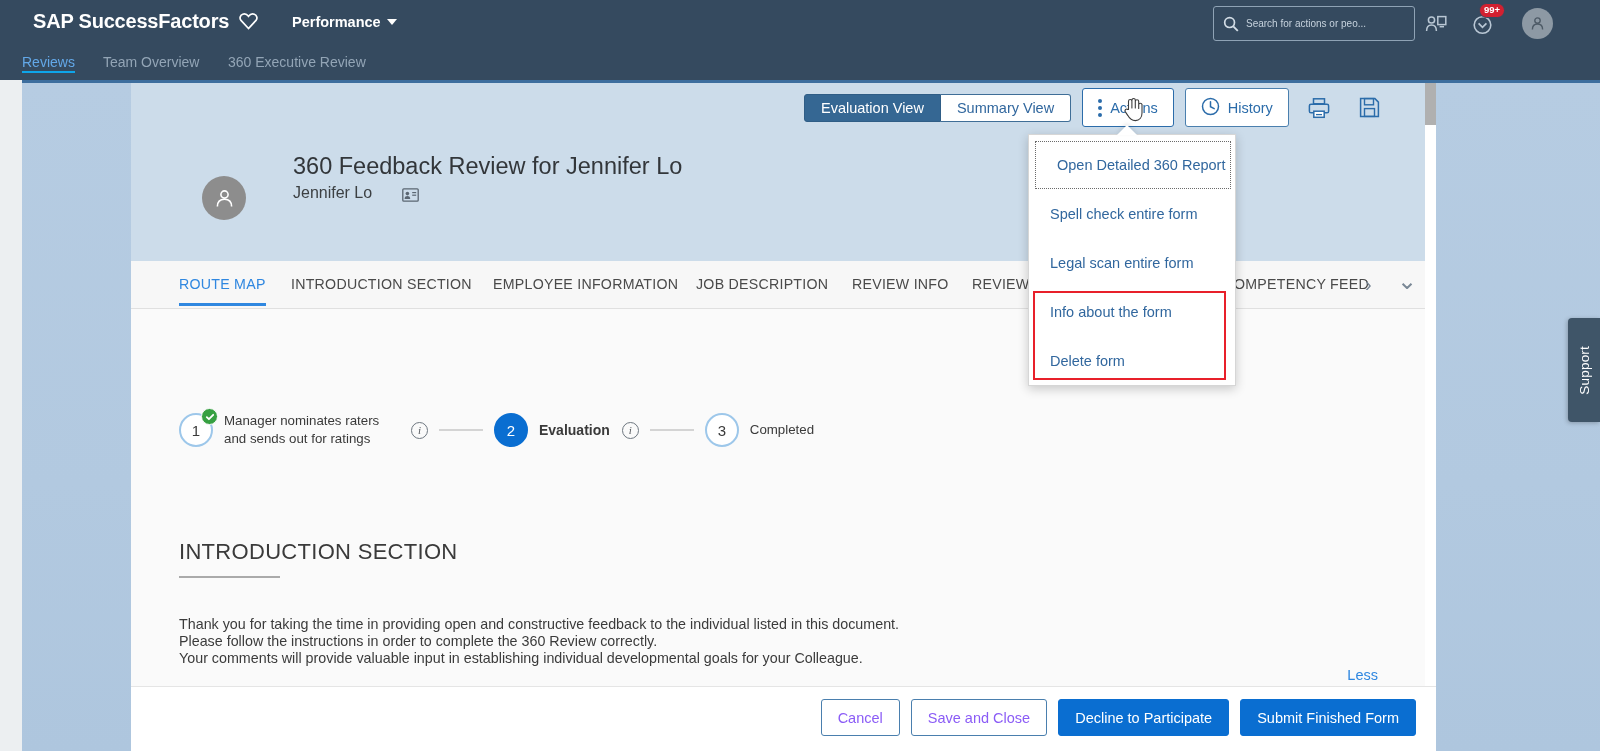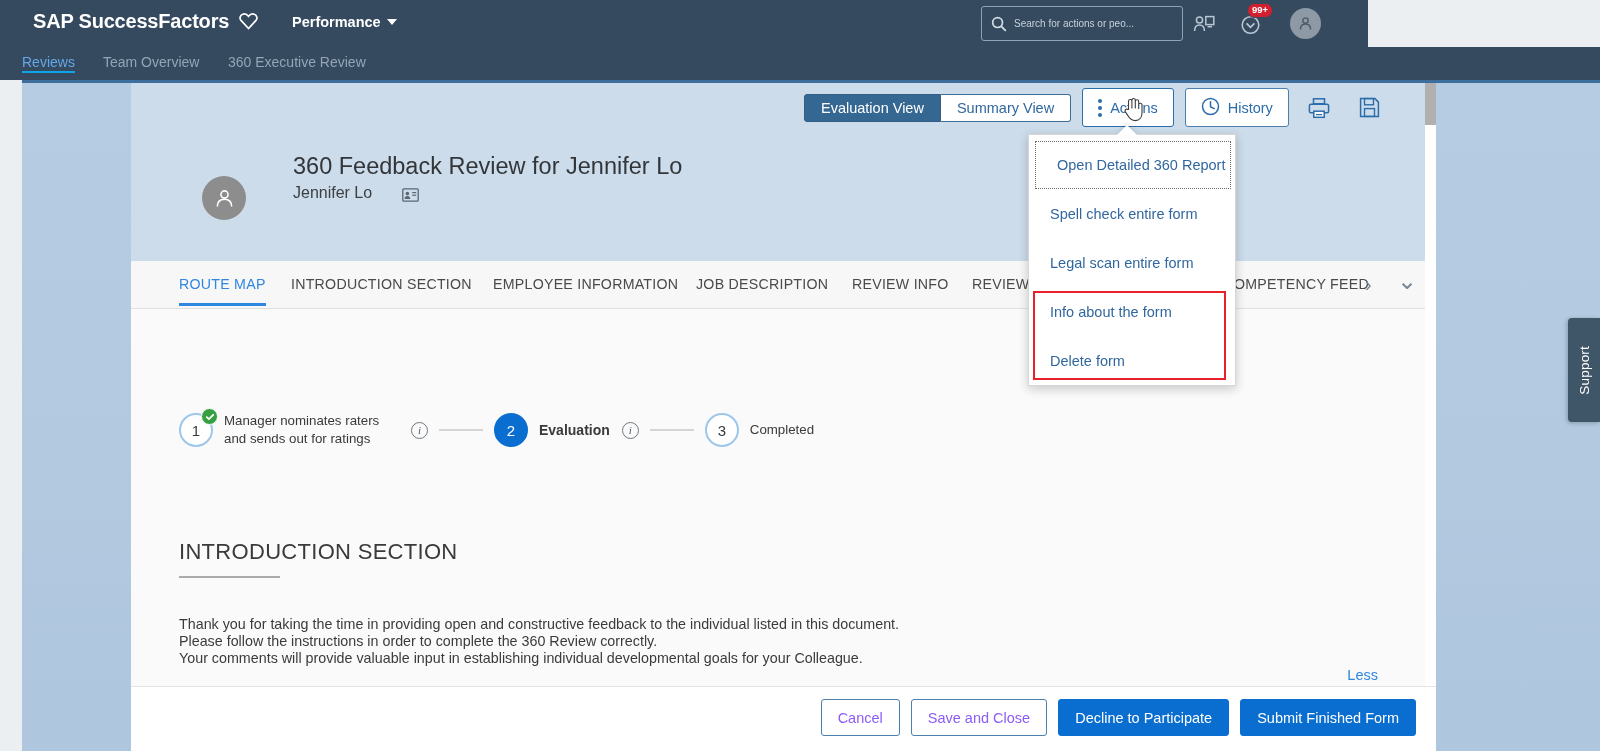--- a/index.html
+++ b/index.html
@@ -6,21 +6,21 @@
   html, body {
     width: 1600px; height: 751px;
     font-family: "Liberation Sans", sans-serif;
     overflow: hidden;
     background: #eceff1;
   }
   .screen { position: relative; width: 1600px; height: 751px; background: #eceff1; }
 
   
   .topbar {
-    position: absolute; left: 0; top: 0; width: 1368px; height: 47px;
+    position: absolute; left: 0; top: 0; width: 1600px; height: 47px;
     background: #354a5f;
   }
   .brand {
     position: absolute; left: 33px; top: 10px;
     color: #ffffff; font-size: 20px; font-weight: bold; letter-spacing: -0.2px;
     white-space: nowrap;
   }
   .brand-heart {
     display: inline-block; position: relative; top: 2px; left: 4px;
     width: 19px; height: 18px;

